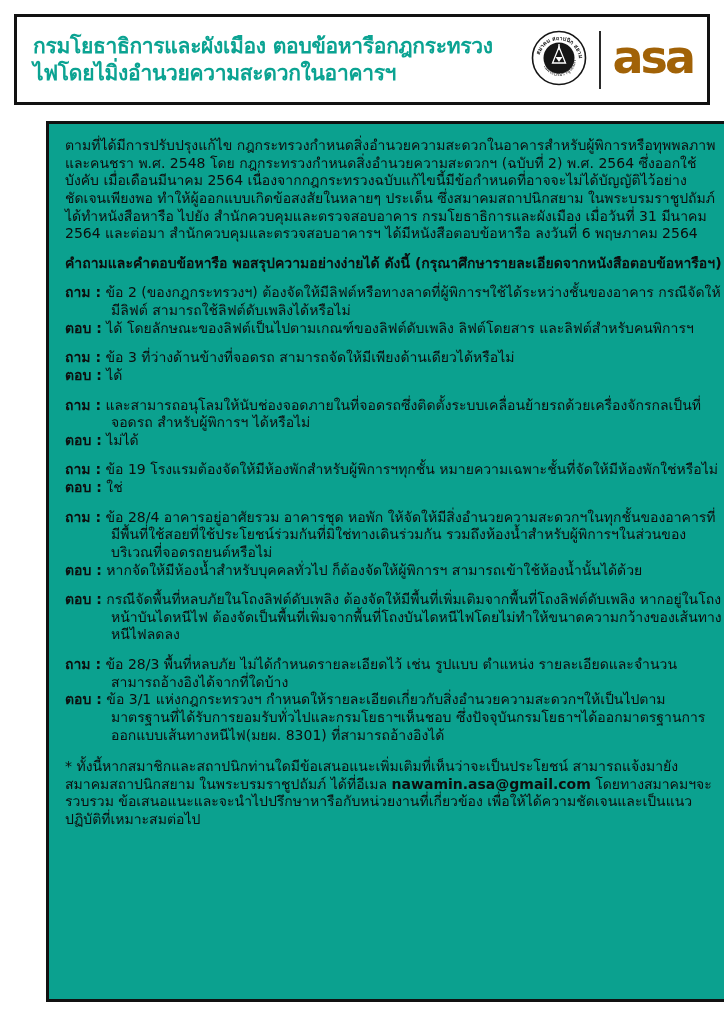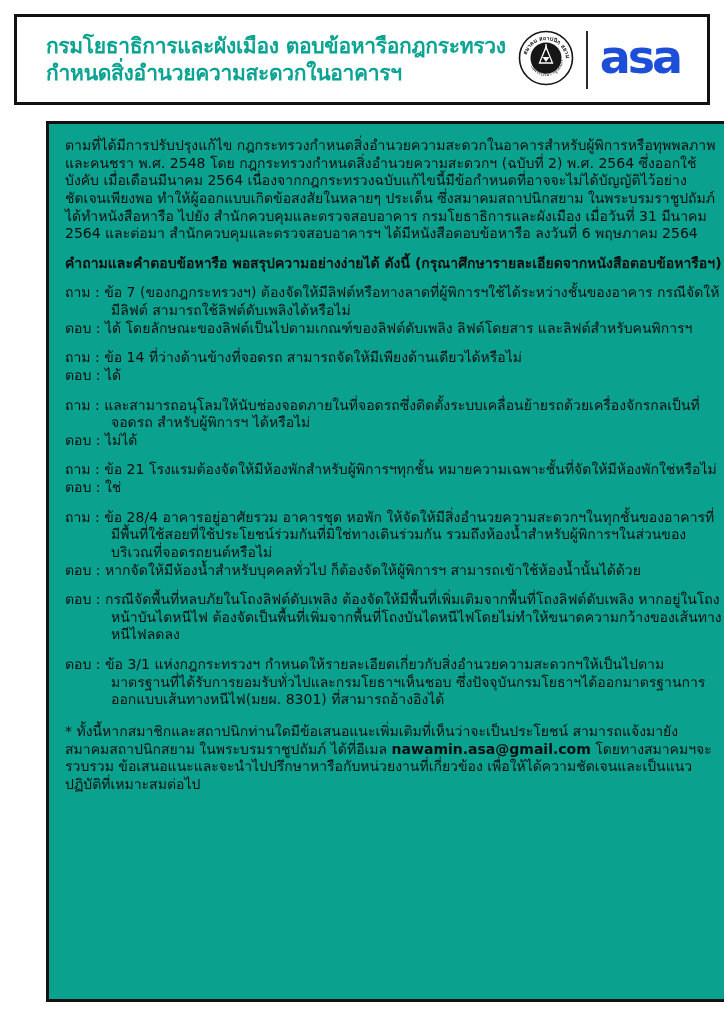--- a/index.html
+++ b/index.html
@@ -15,21 +15,21 @@
   
   .header-box {
     position: absolute;
     left: 14px; top: 14px;
     width: 696px; height: 91px;
     box-sizing: border-box;
     background: #ffffff;
     border: 3px solid #111111;
     display: flex;
     align-items: center;
-    justify-content: center;
+    justify-content: space-between;
     gap: 12px;
   }
   .header-title {
     padding-left: 16px;
     font-weight: bold;
     font-size: 21px;
     line-height: 1.28;
     color: #0ba392;
     letter-spacing: -0.3px;
     white-space: nowrap;
@@ -41,21 +41,21 @@
     padding-right: 14px;
   }
   .logo-divider {
     width: 2px; height: 58px;
     background: #2a2a2a;
   }
   .asa-logotype {
     font-size: 46px;
     font-weight: bold;
     letter-spacing: -3px;
-    color: #1d4ed8;
+    color: #a16207;
     line-height: 1;
     padding-bottom: 6px;
   }
 
   
   .body-box {
     position: absolute;
     left: 14px; top: 121px;
     width: 696px; height: 881px;
     box-sizing: border-box;
@@ -71,31 +71,31 @@
   .intro { margin: 0; }
   .qa-heading {
     font-weight: bold;
     margin-top: 12px;
   }
   .qa-block { margin-top: 12px; }
   .qa-line {
     padding-left: 46px;
     text-indent: -46px;
   }
-  .qa-label { font-weight: normal; }
+  .qa-label { font-weight: bold; }
   .footer-note { margin-top: 14px; }
   .email { font-weight: bold; }
 </style>
 </head>
 <body>
 
 <div class="header-box">
   <div class="header-title">
     <div>กรมโยธาธิการและผังเมือง ตอบข้อหารือกฎกระทรวง</div>
-    <div>กำหนดสิ่งอำนวยความสะดวกในอาคารฯ</div>
+    <div>ไฟโดยไมิ่งอำนวยความสะดวกในอาคารฯ</div>
   </div>
   <div class="logo-group">
     <span>
       <svg width="56" height="56" viewBox="0 0 56 56" aria-hidden="true">
         <defs>
           <path id="arcTop" d="M 8 30 A 20 20 0 0 1 48 30" fill="none"></path>
           <path id="arcBottom" d="M 11 29 A 17 17 0 0 0 45 29" fill="none"></path>
         </defs>
         <circle cx="28" cy="28" r="26.5" fill="#ffffff" stroke="#161616" stroke-width="1.6"></circle>
         <text font-size="5.6" fill="#161616" font-weight="bold">
@@ -115,48 +115,49 @@
   </div>
 </div>
 
 <div class="body-box">
 
   <p class="intro">ตามที่ได้มีการปรับปรุงแก้ไข กฎกระทรวงกำหนดสิ่งอำนวยความสะดวกในอาคารสำหรับผู้พิการหรือทุพพลภาพ และคนชรา พ.ศ. 2548 โดย กฎกระทรวงกำหนดสิ่งอำนวยความสะดวกฯ (ฉบับที่ 2) พ.ศ. 2564 ซึ่งออกใช้บังคับ เมื่อเดือนมีนาคม 2564 เนื่องจากกฎกระทรวงฉบับแก้ไขนี้มีข้อกำหนดที่อาจจะไม่ได้บัญญัติไว้อย่างชัดเจนเพียงพอ ทำให้ผู้ออกแบบเกิดข้อสงสัยในหลายๆ ประเด็น ซึ่งสมาคมสถาปนิกสยาม ในพระบรมราชูปถัมภ์ ได้ทำหนังสือหารือ ไปยัง สำนักควบคุมและตรวจสอบอาคาร กรมโยธาธิการและผังเมือง เมื่อวันที่ 31 มีนาคม 2564 และต่อมา สำนักควบคุมและตรวจสอบอาคารฯ ได้มีหนังสือตอบข้อหารือ ลงวันที่ 6 พฤษภาคม 2564</p>
 
   <div class="qa-heading">คำถามและคำตอบข้อหารือ พอสรุปความอย่างง่ายได้ ดังนี้ (กรุณาศึกษารายละเอียดจากหนังสือตอบข้อหารือฯ)</div>
 
   <div class="qa-block">
-    <div class="qa-line"><span class="qa-label">ถาม :</span> <span>ข้อ 7 (ของกฎกระทรวงฯ) ต้องจัดให้มีลิฟต์หรือทางลาดที่ผู้พิการฯใช้ได้ระหว่างชั้นของอาคาร กรณีจัดให้มีลิฟต์ สามารถใช้ลิฟต์ดับเพลิงได้หรือไม่</span></div>
+    <div class="qa-line"><span class="qa-label">ถาม :</span> <span>ข้อ 2 (ของกฎกระทรวงฯ) ต้องจัดให้มีลิฟต์หรือทางลาดที่ผู้พิการฯใช้ได้ระหว่างชั้นของอาคาร กรณีจัดให้มีลิฟต์ สามารถใช้ลิฟต์ดับเพลิงได้หรือไม่</span></div>
     <div class="qa-line"><span class="qa-label">ตอบ :</span> <span>ได้ โดยลักษณะของลิฟต์เป็นไปตามเกณฑ์ของลิฟต์ดับเพลิง ลิฟต์โดยสาร และลิฟต์สำหรับคนพิการฯ</span></div>
   </div>
 
 
   <div class="qa-block">
-    <div class="qa-line"><span class="qa-label">ถาม :</span> <span>ข้อ 14 ที่ว่างด้านข้างที่จอดรถ สามารถจัดให้มีเพียงด้านเดียวได้หรือไม่</span></div>
+    <div class="qa-line"><span class="qa-label">ถาม :</span> <span>ข้อ 3 ที่ว่างด้านข้างที่จอดรถ สามารถจัดให้มีเพียงด้านเดียวได้หรือไม่</span></div>
     <div class="qa-line"><span class="qa-label">ตอบ :</span> <span>ได้</span></div>
   </div>
 
   <div class="qa-block">
     <div class="qa-line"><span class="qa-label">ถาม :</span> <span>และสามารถอนุโลมให้นับช่องจอดภายในที่จอดรถซึ่งติดตั้งระบบเคลื่อนย้ายรถด้วยเครื่องจักรกลเป็นที่จอดรถ สำหรับผู้พิการฯ ได้หรือไม่</span></div>
     <div class="qa-line"><span class="qa-label">ตอบ :</span> <span>ไม่ได้</span></div>
   </div>
 
   <div class="qa-block">
-    <div class="qa-line"><span class="qa-label">ถาม :</span> <span>ข้อ 21 โรงแรมต้องจัดให้มีห้องพักสำหรับผู้พิการฯทุกชั้น หมายความเฉพาะชั้นที่จัดให้มีห้องพักใช่หรือไม่</span></div>
+    <div class="qa-line"><span class="qa-label">ถาม :</span> <span>ข้อ 19 โรงแรมต้องจัดให้มีห้องพักสำหรับผู้พิการฯทุกชั้น หมายความเฉพาะชั้นที่จัดให้มีห้องพักใช่หรือไม่</span></div>
     <div class="qa-line"><span class="qa-label">ตอบ :</span> <span>ใช่</span></div>
   </div>
 
   <div class="qa-block">
     <div class="qa-line"><span class="qa-label">ถาม :</span> <span>ข้อ 28/4 อาคารอยู่อาศัยรวม อาคารชุด หอพัก ให้จัดให้มีสิ่งอำนวยความสะดวกฯในทุกชั้นของอาคารที่มีพื้นที่ใช้สอยที่ใช้ประโยชน์ร่วมกันที่มิใช่ทางเดินร่วมกัน รวมถึงห้องน้ำสำหรับผู้พิการฯในส่วนของบริเวณที่จอดรถยนต์หรือไม่</span></div>
     <div class="qa-line"><span class="qa-label">ตอบ :</span> <span>หากจัดให้มีห้องน้ำสำหรับบุคคลทั่วไป ก็ต้องจัดให้ผู้พิการฯ สามารถเข้าใช้ห้องน้ำนั้นได้ด้วย</span></div>
   </div>
 
   <div class="qa-block">
     <div class="qa-line"><span class="qa-label">ตอบ :</span> <span>กรณีจัดพื้นที่หลบภัยในโถงลิฟต์ดับเพลิง ต้องจัดให้มีพื้นที่เพิ่มเติมจากพื้นที่โถงลิฟต์ดับเพลิง หากอยู่ในโถงหน้าบันไดหนีไฟ ต้องจัดเป็นพื้นที่เพิ่มจากพื้นที่โถงบันไดหนีไฟโดยไม่ทำให้ขนาดความกว้างของเส้นทางหนีไฟลดลง</span></div>
   </div>
 
   <div class="qa-block">
+    <div class="qa-line"><span class="qa-label">ถาม :</span> <span>ข้อ 28/3 พื้นที่หลบภัย ไม่ได้กำหนดรายละเอียดไว้ เช่น รูปแบบ ตำแหน่ง รายละเอียดและจำนวน สามารถอ้างอิงได้จากที่ใดบ้าง</span></div>
     <div class="qa-line"><span class="qa-label">ตอบ :</span> <span>ข้อ 3/1 แห่งกฎกระทรวงฯ กำหนดให้รายละเอียดเกี่ยวกับสิ่งอำนวยความสะดวกฯให้เป็นไปตามมาตรฐานที่ได้รับการยอมรับทั่วไปและกรมโยธาฯเห็นชอบ ซึ่งปัจจุบันกรมโยธาฯได้ออกมาตรฐานการออกแบบเส้นทางหนีไฟ(มยผ. 8301) ที่สามารถอ้างอิงได้</span></div>
   </div>
 
   <p class="footer-note"><span>* ทั้งนี้หากสมาชิกและสถาปนิกท่านใดมีข้อเสนอแนะเพิ่มเติมที่เห็นว่าจะเป็นประโยชน์ สามารถแจ้งมายัง สมาคมสถาปนิกสยาม ในพระบรมราชูปถัมภ์ ได้ที่อีเมล </span><span class="email">nawamin.asa@gmail.com</span><span> โดยทางสมาคมฯจะรวบรวม ข้อเสนอแนะและจะนำไปปรึกษาหารือกับหน่วยงานที่เกี่ยวข้อง เพื่อให้ได้ความชัดเจนและเป็นแนวปฏิบัติที่เหมาะสมต่อไป</span></p>
 
 </div>
 
 </body></html>

